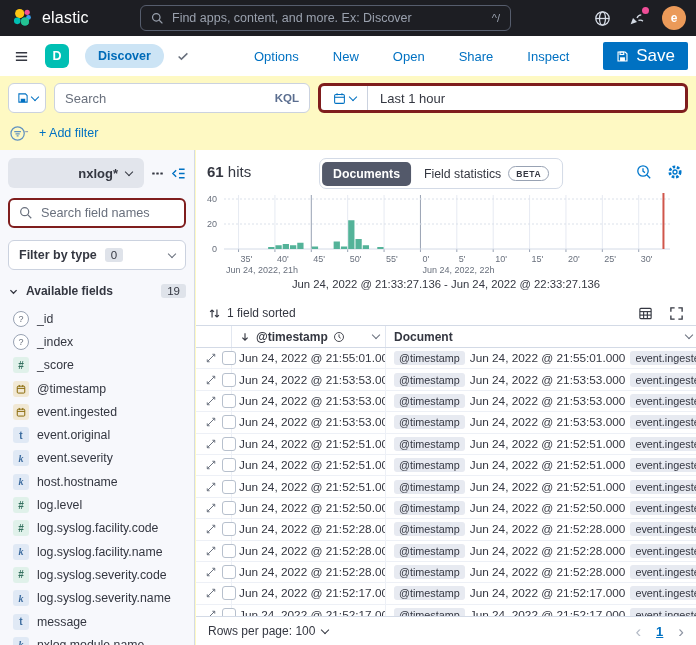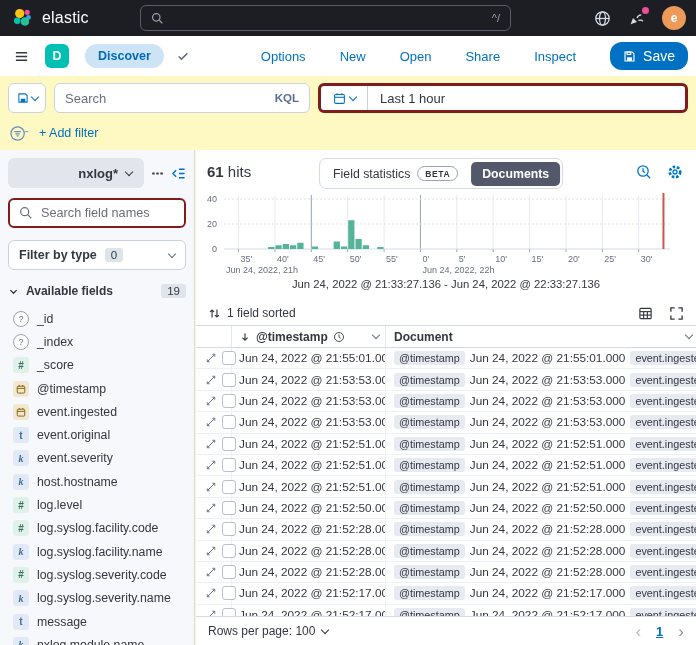--- a/index.html
+++ b/index.html
@@ -24,22 +24,22 @@
   
   .nav{position:absolute;top:36px;left:0;right:0;height:40px;display:flex;align-items:center;padding:0 8px;background:#fff;}
   .hamburger{padding:6px;color:#343741;cursor:pointer;}
   .space-badge{margin-left:10px;width:24px;height:24px;border-radius:6px;background:#00bfb3;color:#fff;font-weight:700;
                font-size:12.5px;display:flex;align-items:center;justify-content:center;cursor:pointer;}
   .crumb{margin-left:16px;background:#cce4f5;color:#006bb8;font-size:12.5px;font-weight:600;border-radius:13px;
          padding:5px 13px;cursor:pointer;}
   .crumb-check{margin-left:12px;color:#69707d;}
   .nav-right{margin-left:auto;display:flex;align-items:center;gap:34px;}
   .nav-link{color:#0071c2;font-size:13px;font-weight:500;cursor:pointer;}
-  .save-btn{display:flex;align-items:center;gap:7px;background:#0071c2;color:#fff;font-size:14px;font-weight:500;
-            border-radius:12px;height:28px;padding:0 13px;cursor:pointer;}
+  .save-btn{display:flex;align-items:center;gap:7px;background:#0071c2;color:#fff;font-size:17px;font-weight:500;
+            border-radius:2px;height:28px;padding:0 13px;cursor:pointer;}
 
   
   .qbar{position:absolute;top:83px;left:8px;right:8px;height:30px;display:flex;gap:8px;}
   .sq-btn{width:36px;border:1px solid #cbd2df;border-radius:6px;display:flex;align-items:center;justify-content:center;
           gap:3px;color:#0071c2;cursor:pointer;background:#fff;}
   .search-box{width:234px;border:1px solid #cbd2df;border-radius:6px;background:#fff;display:flex;align-items:center;
               padding:0 10px;font-size:13px;color:#69707d;cursor:text;}
   .kql{margin-left:auto;font-size:11.5px;font-weight:700;color:#5a6d8f;cursor:pointer;}
   .datepicker{flex:1;border:3px solid #7f1d1d;border-radius:6px;background:#fff;display:flex;align-items:center;}
   .dp-quick{width:46px;height:100%;border-right:1px solid #cbd2df;display:flex;align-items:center;justify-content:center;
@@ -138,20 +138,21 @@
         <circle cx="11.8" cy="13.2" r="3.6" fill="#02bcb7"></circle>
         <circle cx="11.8" cy="13.2" r="3.6" fill="#24c292"></circle>
       </svg>
       <span class="brand">elastic</span>
     </div>
     <div class="hdr-search">
       <svg width="13" height="13" viewBox="0 0 16 16" fill="none" stroke="currentColor" stroke-width="1.5">
         <circle cx="6.5" cy="6.5" r="4.6"></circle>
           <line x1="10.2" y1="10.2" x2="14" y2="14"></line>
       </svg>
+      <span>Find apps, content, and more. Ex: Discover</span>
       <span class="shortcut">^/</span>
     </div>
     <div class="hdr-right">
       <span class="hdr-iconbtn">
         <svg width="17" height="17" viewBox="0 0 16 16" fill="none" stroke="currentColor" stroke-width="1.2">
           <circle cx="8" cy="8" r="6.3"></circle>
             <ellipse cx="8" cy="8" rx="2.8" ry="6.3"></ellipse>
           <line x1="1.7" y1="8" x2="14.3" y2="8"></line>
         </svg>
       </span>
@@ -365,25 +366,25 @@
 </div>
   </div>
 
   <div class="main">
     <div class="hits">
       <b>61</b>
       <span>hits</span>
     </div>
 
     <div class="tabs">
+      <span class="tab active">Documents</span>
       <span class="tab">
         <span>Field statistics</span>
         <span class="beta">BETA</span>
       </span>
-      <span class="tab active">Documents</span>
     </div>
 
     <div class="main-icons">
       <span>
         <svg width="16" height="16" viewBox="0 0 16 16" fill="none" stroke="currentColor" stroke-width="1.3">
           <circle cx="7" cy="7" r="5.2"></circle>
             <path d="M7 4.2v3l2 1.4"></path>
             <line x1="11" y1="11" x2="14.2" y2="14.2"></line>
         </svg>
       </span>

